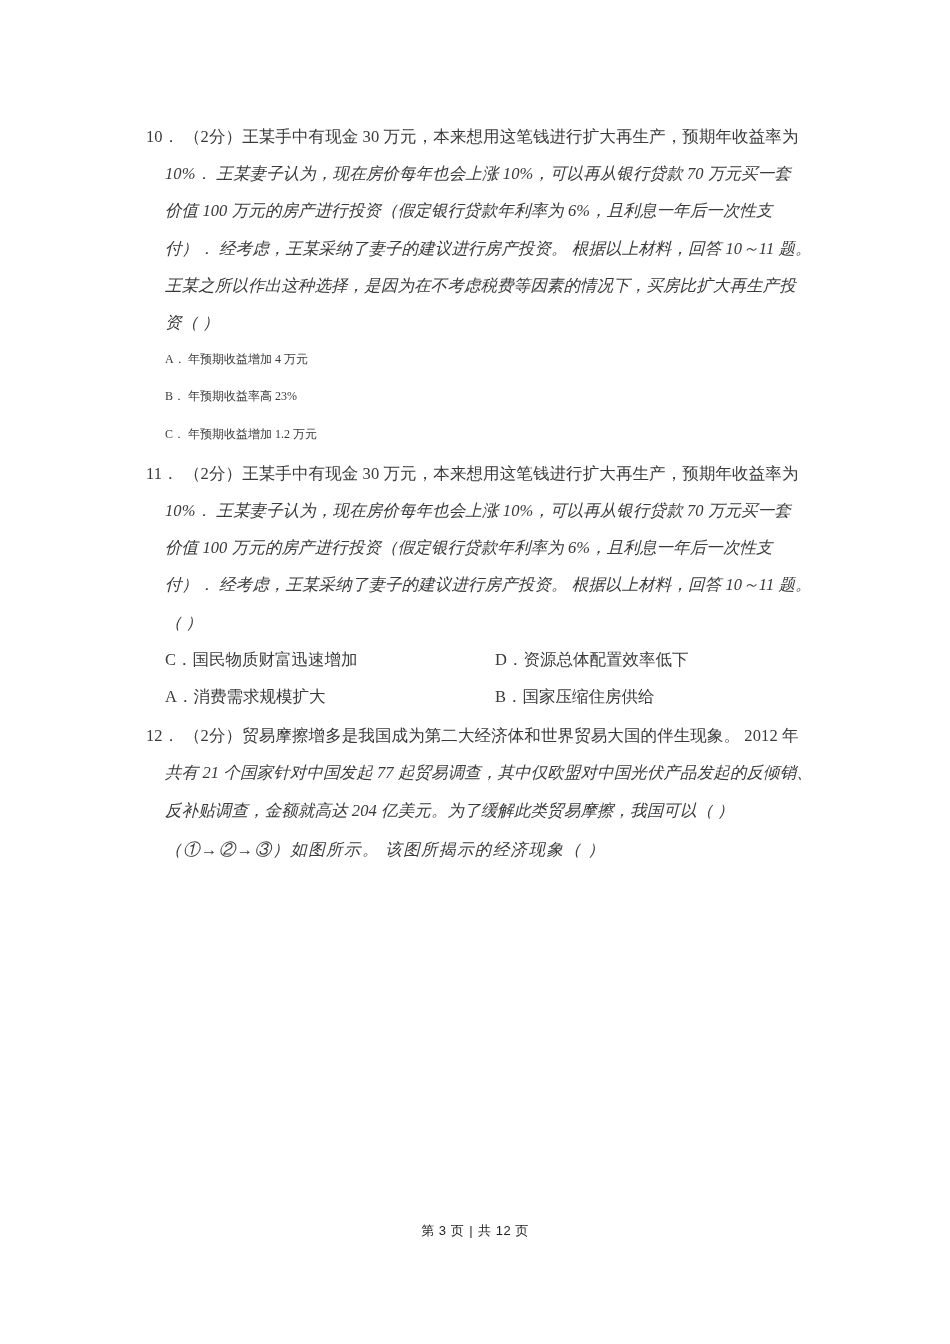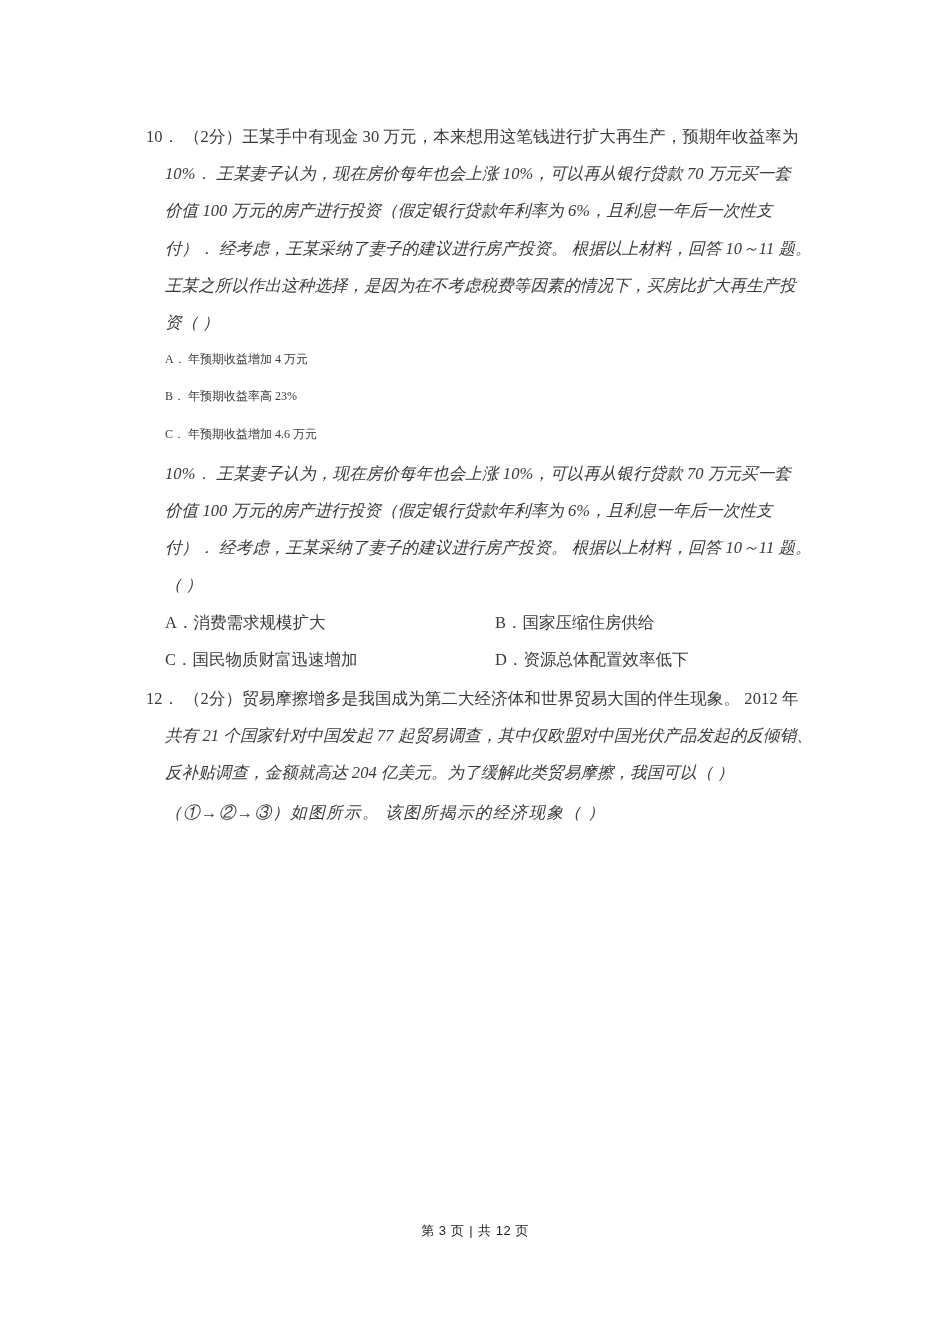--- a/index.html
+++ b/index.html
@@ -130,32 +130,33 @@
     <div class="question">
       <div class="q-line q-first"><span class="q-num">10．</span><span>（2分）王某手中有现金 30 万元，本来想用这笔钱进行扩大再生产，预期年收益率为</span></div>
       <div class="q-line q-cont">10%．  王某妻子认为，现在房价每年也会上涨 10%，可以再从银行贷款 70 万元买一套</div>
       <div class="q-line q-cont">价值 100 万元的房产进行投资（假定银行贷款年利率为 6%，且利息一年后一次性支</div>
       <div class="q-line q-cont">付）．  经考虑，王某采纳了妻子的建议进行房产投资。 根据以上材料，回答 10～11 题。</div>
       <div class="q-line q-cont">王某之所以作出这种选择，是因为在不考虑税费等因素的情况下，买房比扩大再生产投</div>
       <div class="q-line q-cont">资（        ）</div>
       <div class="opts">
         <div class="opt"><span class="opt-label">A．</span><span>年预期收益增加 4 万元</span></div>
         <div class="opt"><span class="opt-label">B．</span><span>年预期收益率高 23%</span></div>
-        <div class="opt"><span class="opt-label">C．</span><span>年预期收益增加 4.6 万元</span></div>
+        <div class="opt"><span class="opt-label">C．</span><span>年预期收益增加 1.2 万元</span></div>
       </div>
     </div>
 
     <div class="question">
+      <div class="q-line q-first"><span class="q-num">11．</span><span>（2分）王某手中有现金 30 万元，本来想用这笔钱进行扩大再生产，预期年收益率为</span></div>
       <div class="q-line q-cont">10%．  王某妻子认为，现在房价每年也会上涨 10%，可以再从银行贷款 70 万元买一套</div>
       <div class="q-line q-cont">价值 100 万元的房产进行投资（假定银行贷款年利率为 6%，且利息一年后一次性支</div>
       <div class="q-line q-cont">付）．  经考虑，王某采纳了妻子的建议进行房产投资。 根据以上材料，回答 10～11 题。</div>
       <div class="q-line q-cont">（        ）</div>
       <div class="opts">
+        <div class="opt-row"><span class="opt-col left"><span class="opt-label">C．</span><span>国民物质财富迅速增加</span></span><span class="opt-col"><span class="opt-label">D．</span><span>资源总体配置效率低下</span></span></div>
         <div class="opt-row"><span class="opt-col left"><span class="opt-label">A．</span><span>消费需求规模扩大</span></span><span class="opt-col"><span class="opt-label">B．</span><span>国家压缩住房供给</span></span></div>
-        <div class="opt-row"><span class="opt-col left"><span class="opt-label">C．</span><span>国民物质财富迅速增加</span></span><span class="opt-col"><span class="opt-label">D．</span><span>资源总体配置效率低下</span></span></div>
       </div>
     </div>
 
     <div class="question">
       <div class="q-line q-first"><span class="q-num">12．</span><span>（2分）贸易摩擦增多是我国成为第二大经济体和世界贸易大国的伴生现象。 2012 年</span></div>
       <div class="q-line q-cont">共有 21 个国家针对中国发起 77 起贸易调查，其中仅欧盟对中国光伏产品发起的反倾销、</div>
       <div class="q-line q-cont">反补贴调查，金额就高达 204 亿美元。为了缓解此类贸易摩擦，我国可以（        ）</div>
     </div>
 
     <div class="question">

